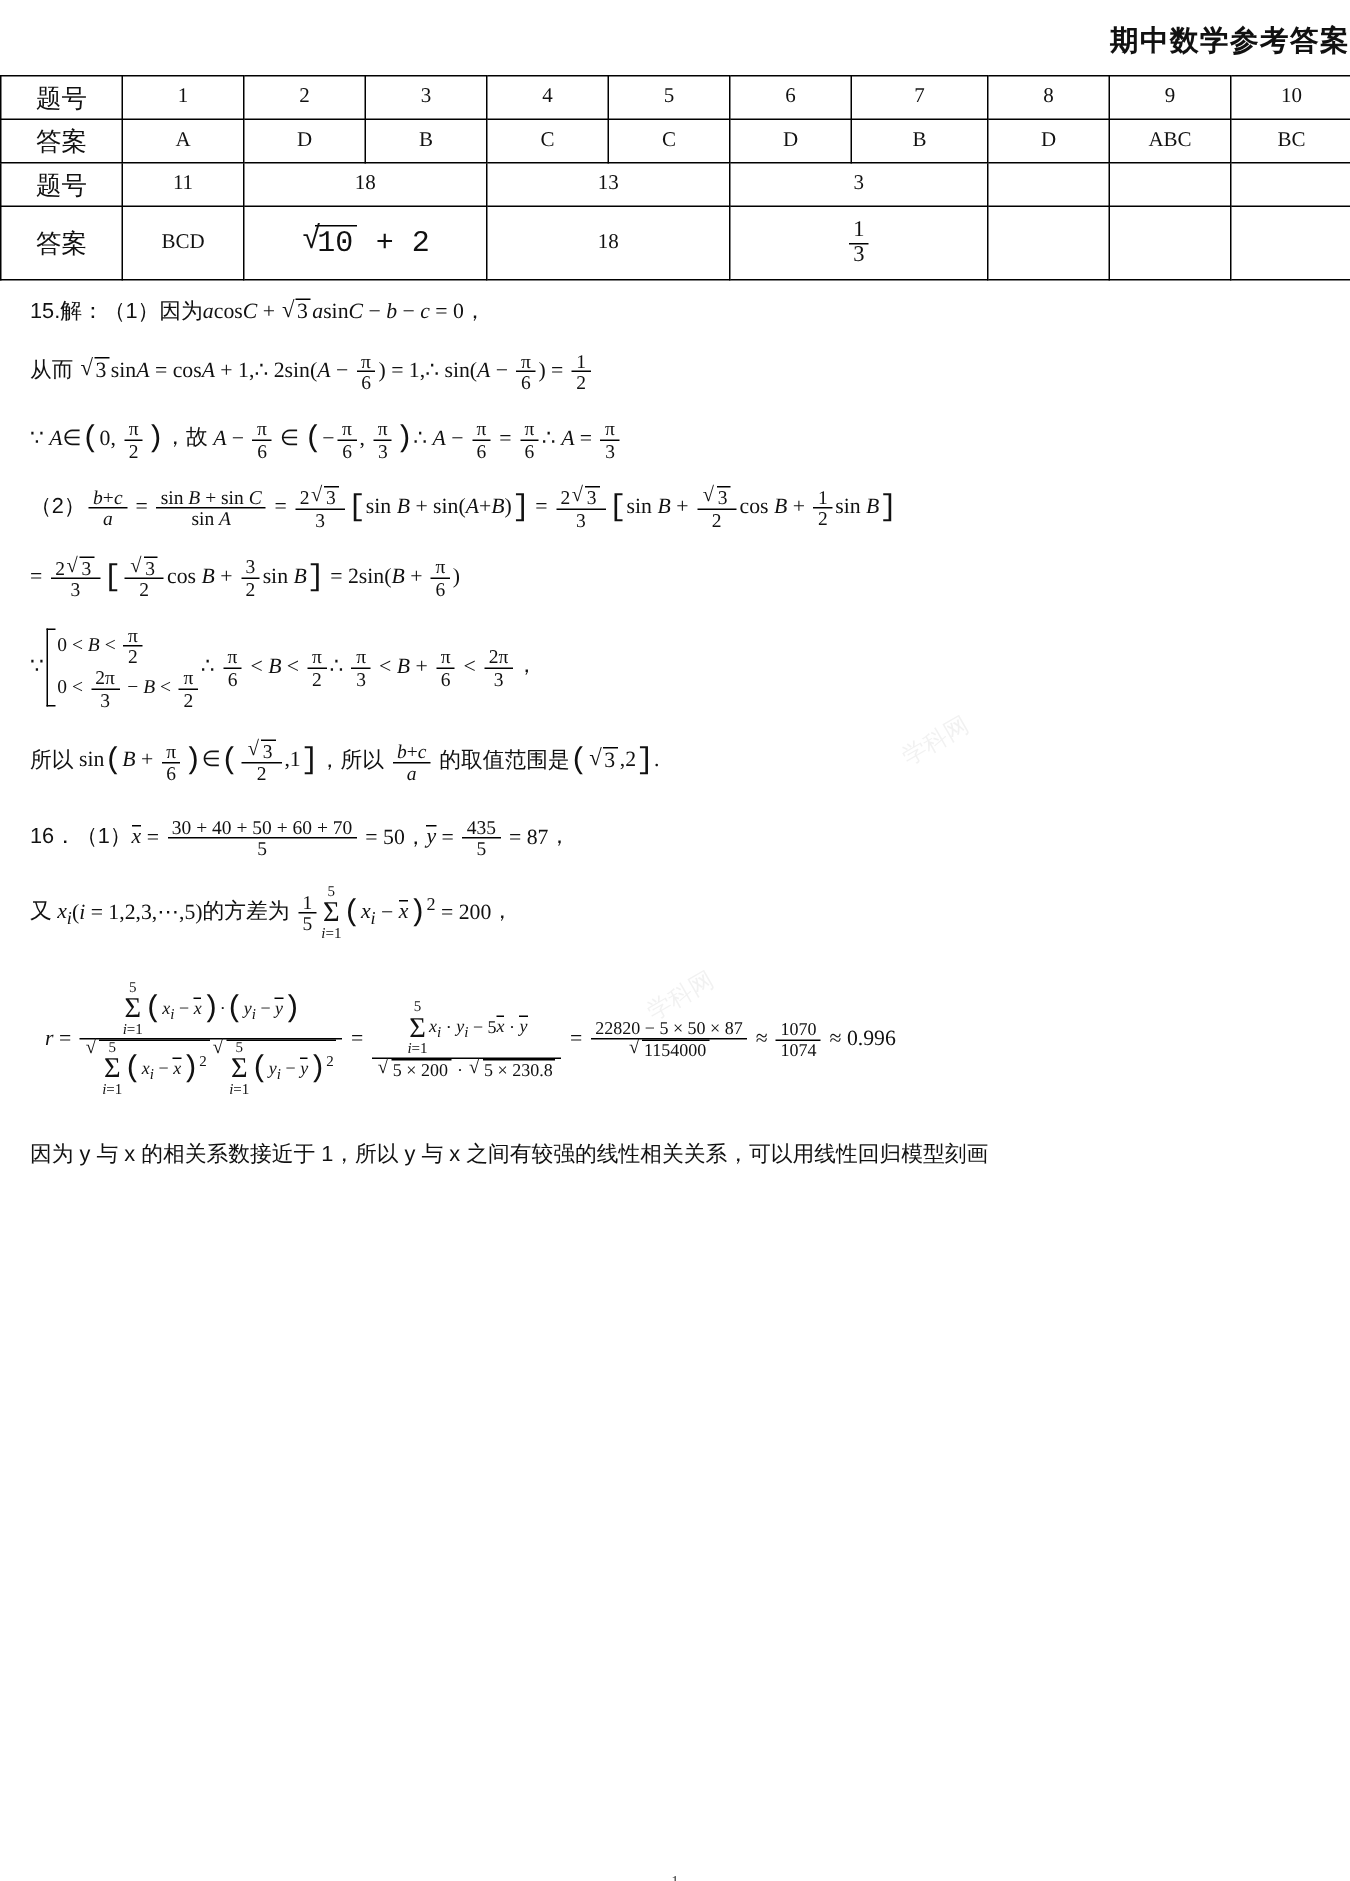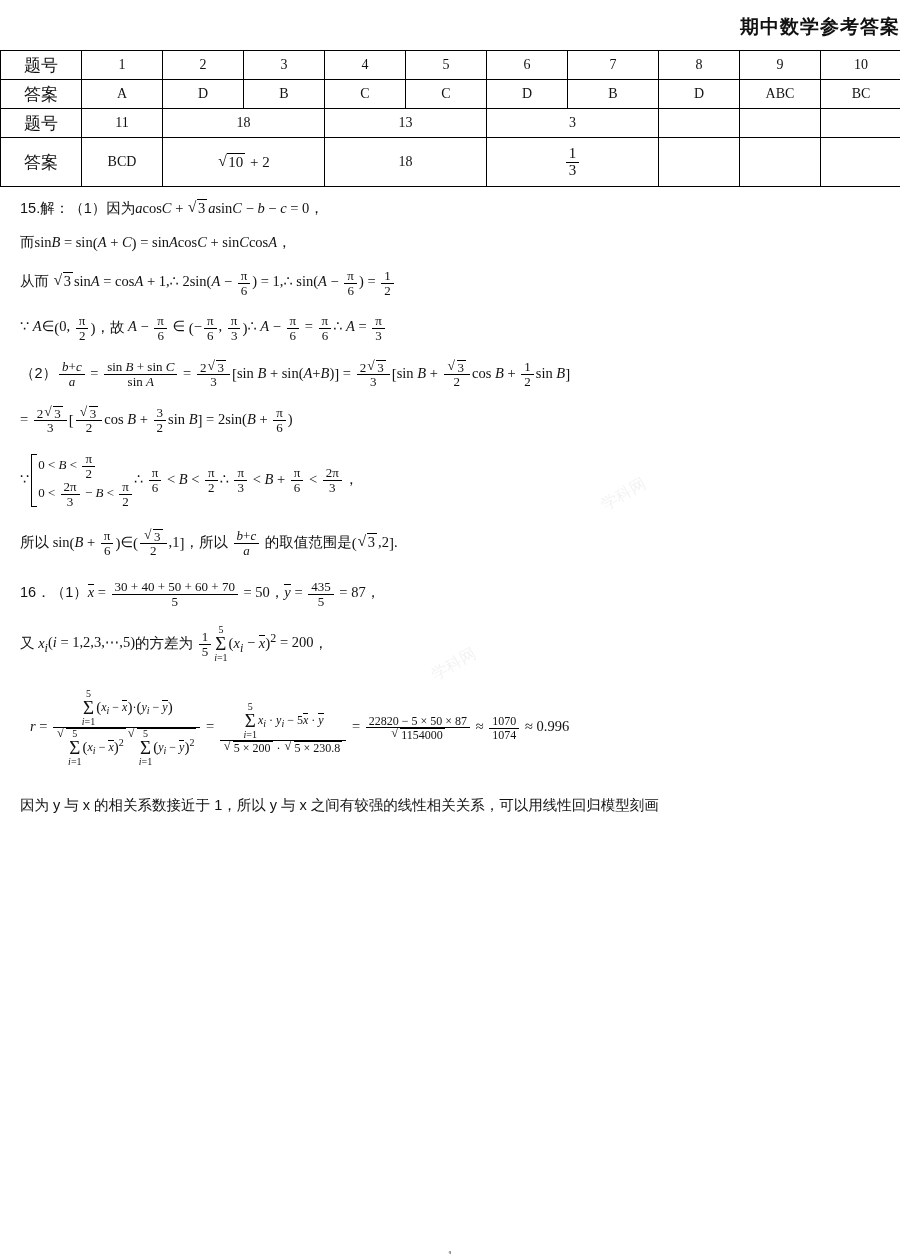--- a/index.html
+++ b/index.html
@@ -100,23 +100,23 @@
     left: 0;
     top: -1px;
     font-size: 1.05em;
   }
   .sqrt > span {
     border-top: 1px solid #000;
     padding: 0 2px 0 1px;
     display: inline-block;
   }
   .big {
-    font-size: 15px;
-    vertical-align: middle;
-    font-family: Liberation Serif, serif;
+    font-size: 20px;
+    vertical-align: middle;
+    font-family: Liberation Mono, monospace;
   }
   .sum {
     display: inline-block;
     text-align: center;
     vertical-align: middle;
     font-size: 10px;
     line-height: 1.0;
     margin: 0 1px;
   }
   .sum .top { display: block; }
@@ -233,23 +233,20 @@
     </tbody>
   </table>
 
   <div class="content">
 
     <div class="line">
       <span class="cn">15.解：（1）因为</span><i class="v">a</i>cos<i class="v">C</i> + <span class="sqrt"><span>3</span></span><i class="v">a</i>sin<i class="v">C</i> − <i class="v">b</i> − <i class="v">c</i> = 0<span class="cn">，</span>
     </div>
 
 
-    <div class="line">
-      <span class="cn">而</span>sin<i class="v">B</i> = sin<span class="big">(</span><i class="v">A</i> + <i class="v">C</i><span class="big">)</span> = sin<i class="v">A</i>cos<i class="v">C</i> + sin<i class="v">C</i>cos<i class="v">A</i><span class="cn">，</span>
-    </div>
 
 
 
     <div class="line">
       <span class="cn">从而</span> <span class="sqrt"><span>3</span></span>sin<i class="v">A</i> = cos<i class="v">A</i> + 1,∴ 2sin(<i class="v">A</i> − <span class="frac"><span class="num">π</span><span class="den">6</span></span>) = 1,∴ sin(<i class="v">A</i> − <span class="frac"><span class="num">π</span><span class="den">6</span></span>) = <span class="frac"><span class="num">1</span><span class="den">2</span></span>
     </div>
 
     <div class="line">
       ∵ <i class="v">A</i>∈<span class="big">(</span>0, <span class="frac"><span class="num">π</span><span class="den">2</span></span><span class="big">)</span><span class="cn">，故</span> <i class="v">A</i> − <span class="frac"><span class="num">π</span><span class="den">6</span></span> ∈ <span class="big">(</span>−<span class="frac"><span class="num">π</span><span class="den">6</span></span>, <span class="frac"><span class="num">π</span><span class="den">3</span></span><span class="big">)</span>∴ <i class="v">A</i> − <span class="frac"><span class="num">π</span><span class="den">6</span></span> = <span class="frac"><span class="num">π</span><span class="den">6</span></span>∴ <i class="v">A</i> = <span class="frac"><span class="num">π</span><span class="den">3</span></span>
     </div>

